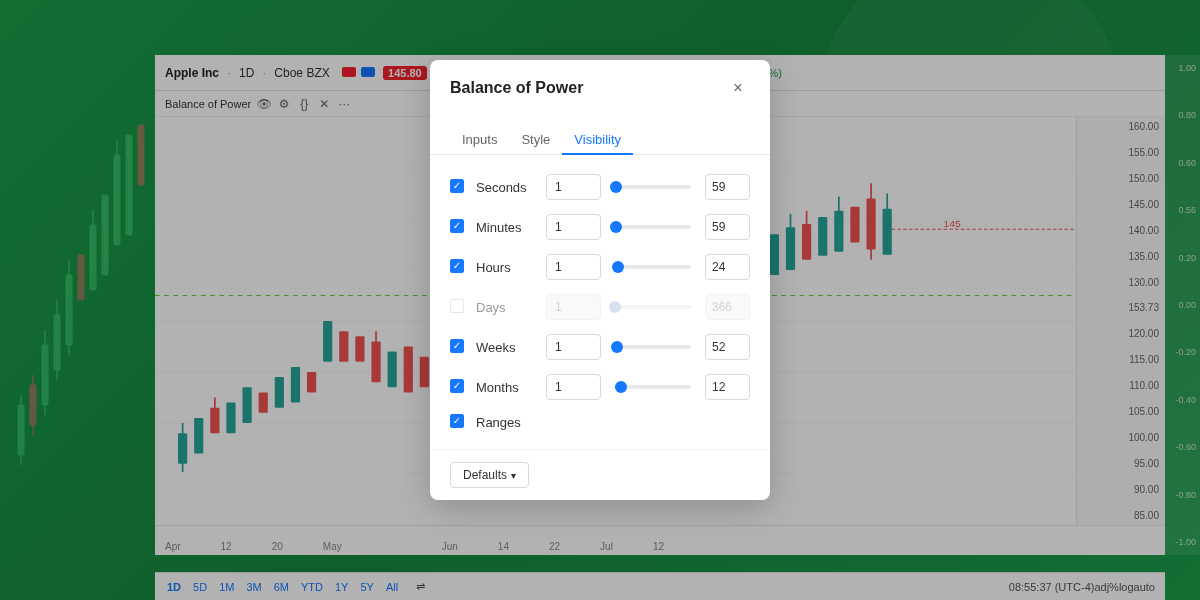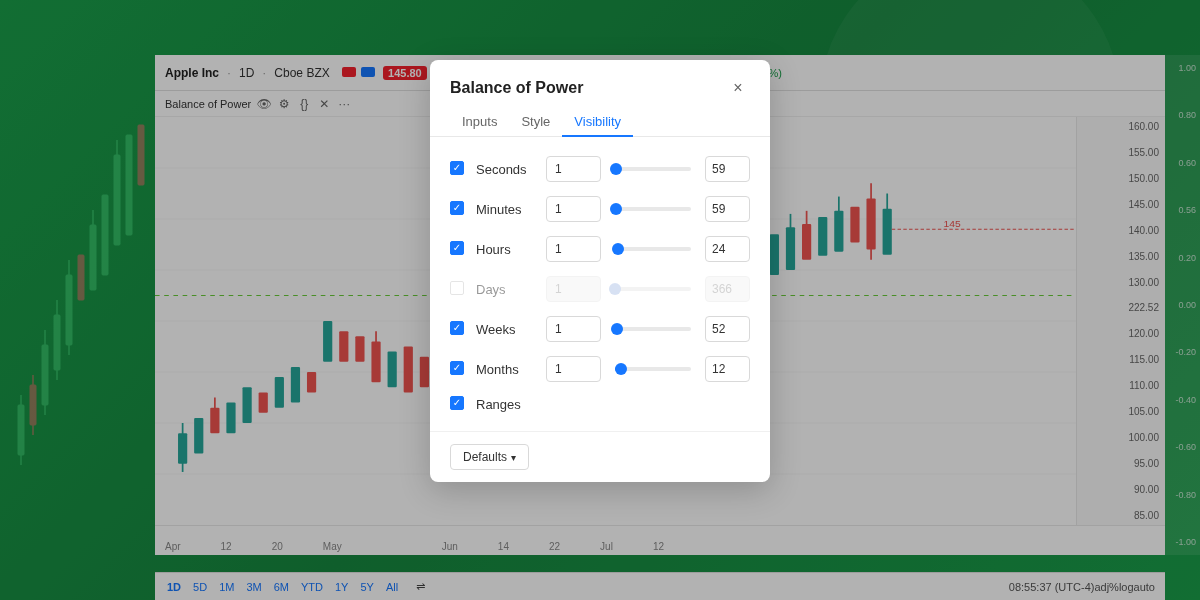--- a/index.html
+++ b/index.html
@@ -215,20 +215,21 @@
       border-bottom: 1px solid #e8e8e8;
       gap: 0;
     }
     .modal-tab {
       padding: 6px 12px;
       font-size: 13px;
       color: #666;
       cursor: pointer;
       border-bottom: 2px solid transparent;
       margin-bottom: -1px;
+      margin-top: 18px;
     }
     .modal-tab.active {
       color: #1677ff;
       border-bottom-color: #1677ff;
     }
 
     
     .modal-body {
       padding: 12px 20px;
     }
@@ -611,21 +612,21 @@
       </svg>
     </div>
     <div class="chart-yaxis">
       <span class="y-label">160.00</span>
       <span class="y-label">155.00</span>
       <span class="y-label">150.00</span>
       <span class="y-label">145.00</span>
       <span class="y-label">140.00</span>
       <span class="y-label">135.00</span>
       <span class="y-label">130.00</span>
-      <span class="y-label">222.52</span>
+      <span class="y-label">153.73</span>
       <span class="y-label">120.00</span>
       <span class="y-label">115.00</span>
       <span class="y-label">110.00</span>
       <span class="y-label">105.00</span>
       <span class="y-label">100.00</span>
       <span class="y-label">95.00</span>
       <span class="y-label">90.00</span>
       <span class="y-label">85.00</span>
     </div>
   </div>

